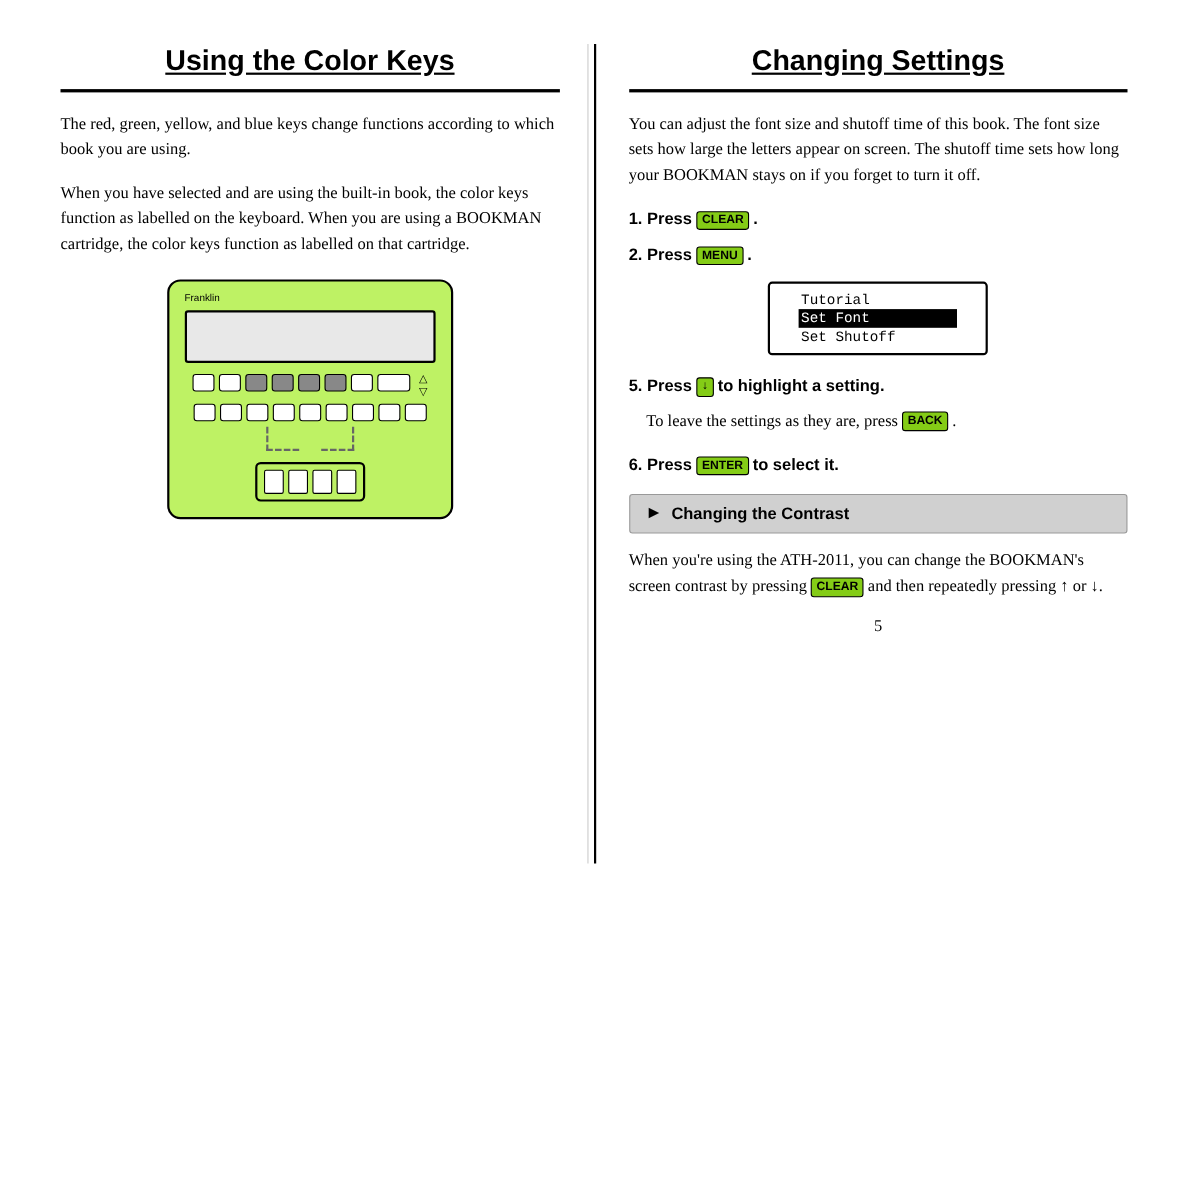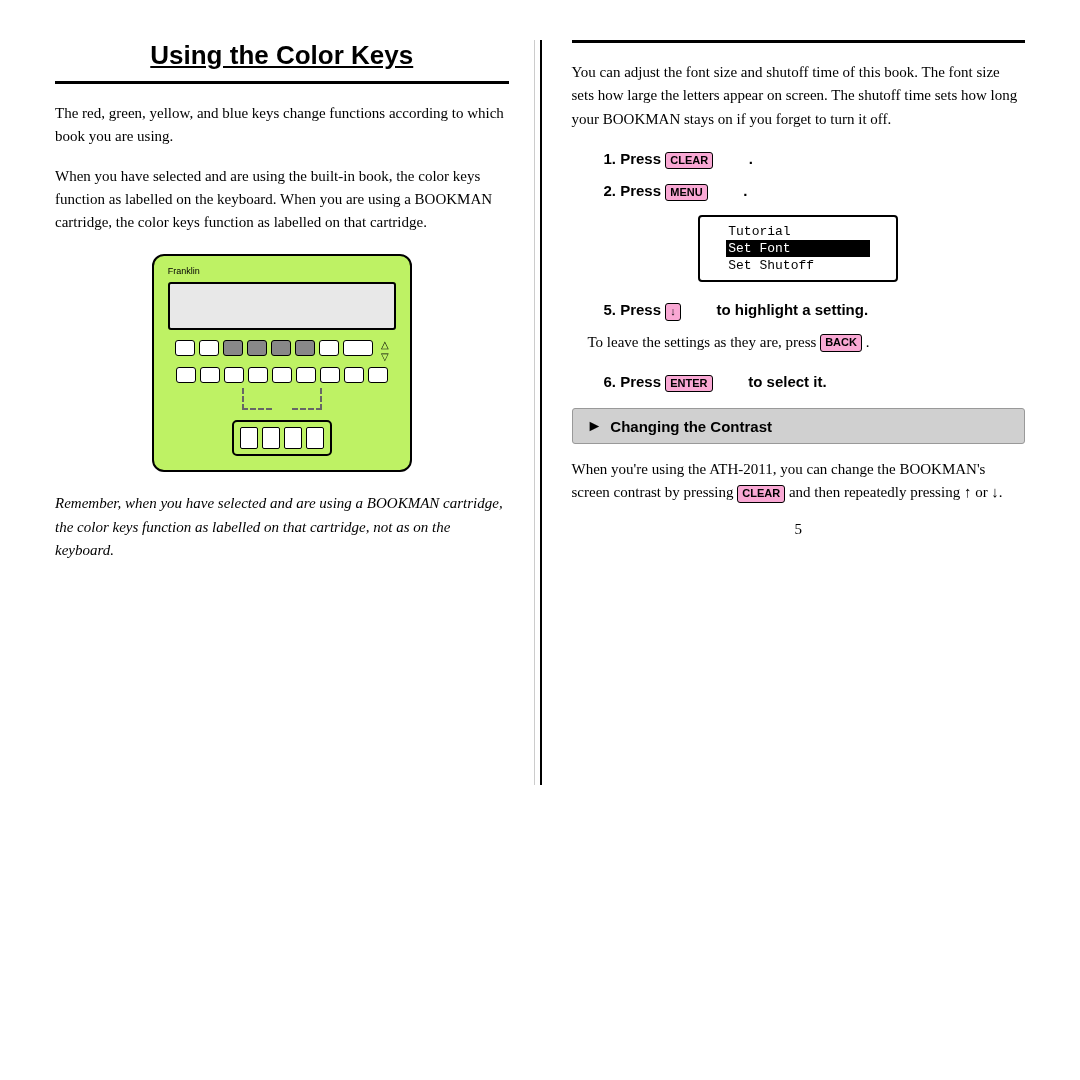--- a/index.html
+++ b/index.html
@@ -134,32 +134,31 @@
     
     .numbered-step {
       font-size: 15px;
       line-height: 1.55;
       margin-bottom: 8px;
     }
 
     .numbered-step strong {
       font-family: Arial, Helvetica, sans-serif;
       font-weight: bold;
-      margin-left: 32px;
     }
 
     .key-badge {
       display: inline-block;
       border: 1.5px solid #000;
       border-radius: 3px;
       padding: 0px 4px;
       font-size: 11px;
       font-family: Arial, sans-serif;
       font-weight: bold;
-      background: #f9a8d4;
+      background: #84cc16;
       vertical-align: middle;
       line-height: 1.4;
     }
 
     
     .menu-screen {
       border: 2px solid #000;
       border-radius: 4px;
       width: 200px;
       margin: 12px auto 16px auto;
@@ -265,26 +264,26 @@
       <div class="kb-cartridge-area">
         <div class="kb-cartridge">
           <div class="cartridge-key"></div>
           <div class="cartridge-key"></div>
           <div class="cartridge-key"></div>
           <div class="cartridge-key"></div>
         </div>
       </div>
     </div>
 
-    <p class="italic-block">Remember, when you have selected and are using a BOOKMAN cartridge, the color keys function as labelled on that cartridge, not as on the keyboard.</p>
   </div>
 
   <div class="col-divider"></div>
 
   <div class="column">
+    <h1 class="section-title">Changing Settings</h1>
     <hr class="section-divider">
 
     <p class="body-text">You can adjust the font size and shutoff time of this book. The font size sets how large the letters appear on screen. The shutoff time sets how long your BOOKMAN stays on if you forget to turn it off.</p>
 
     <p class="numbered-step">
       <strong>1. Press </strong>
       <span class="key-badge">CLEAR</span>
       <strong>.</strong>
     </p>
 

